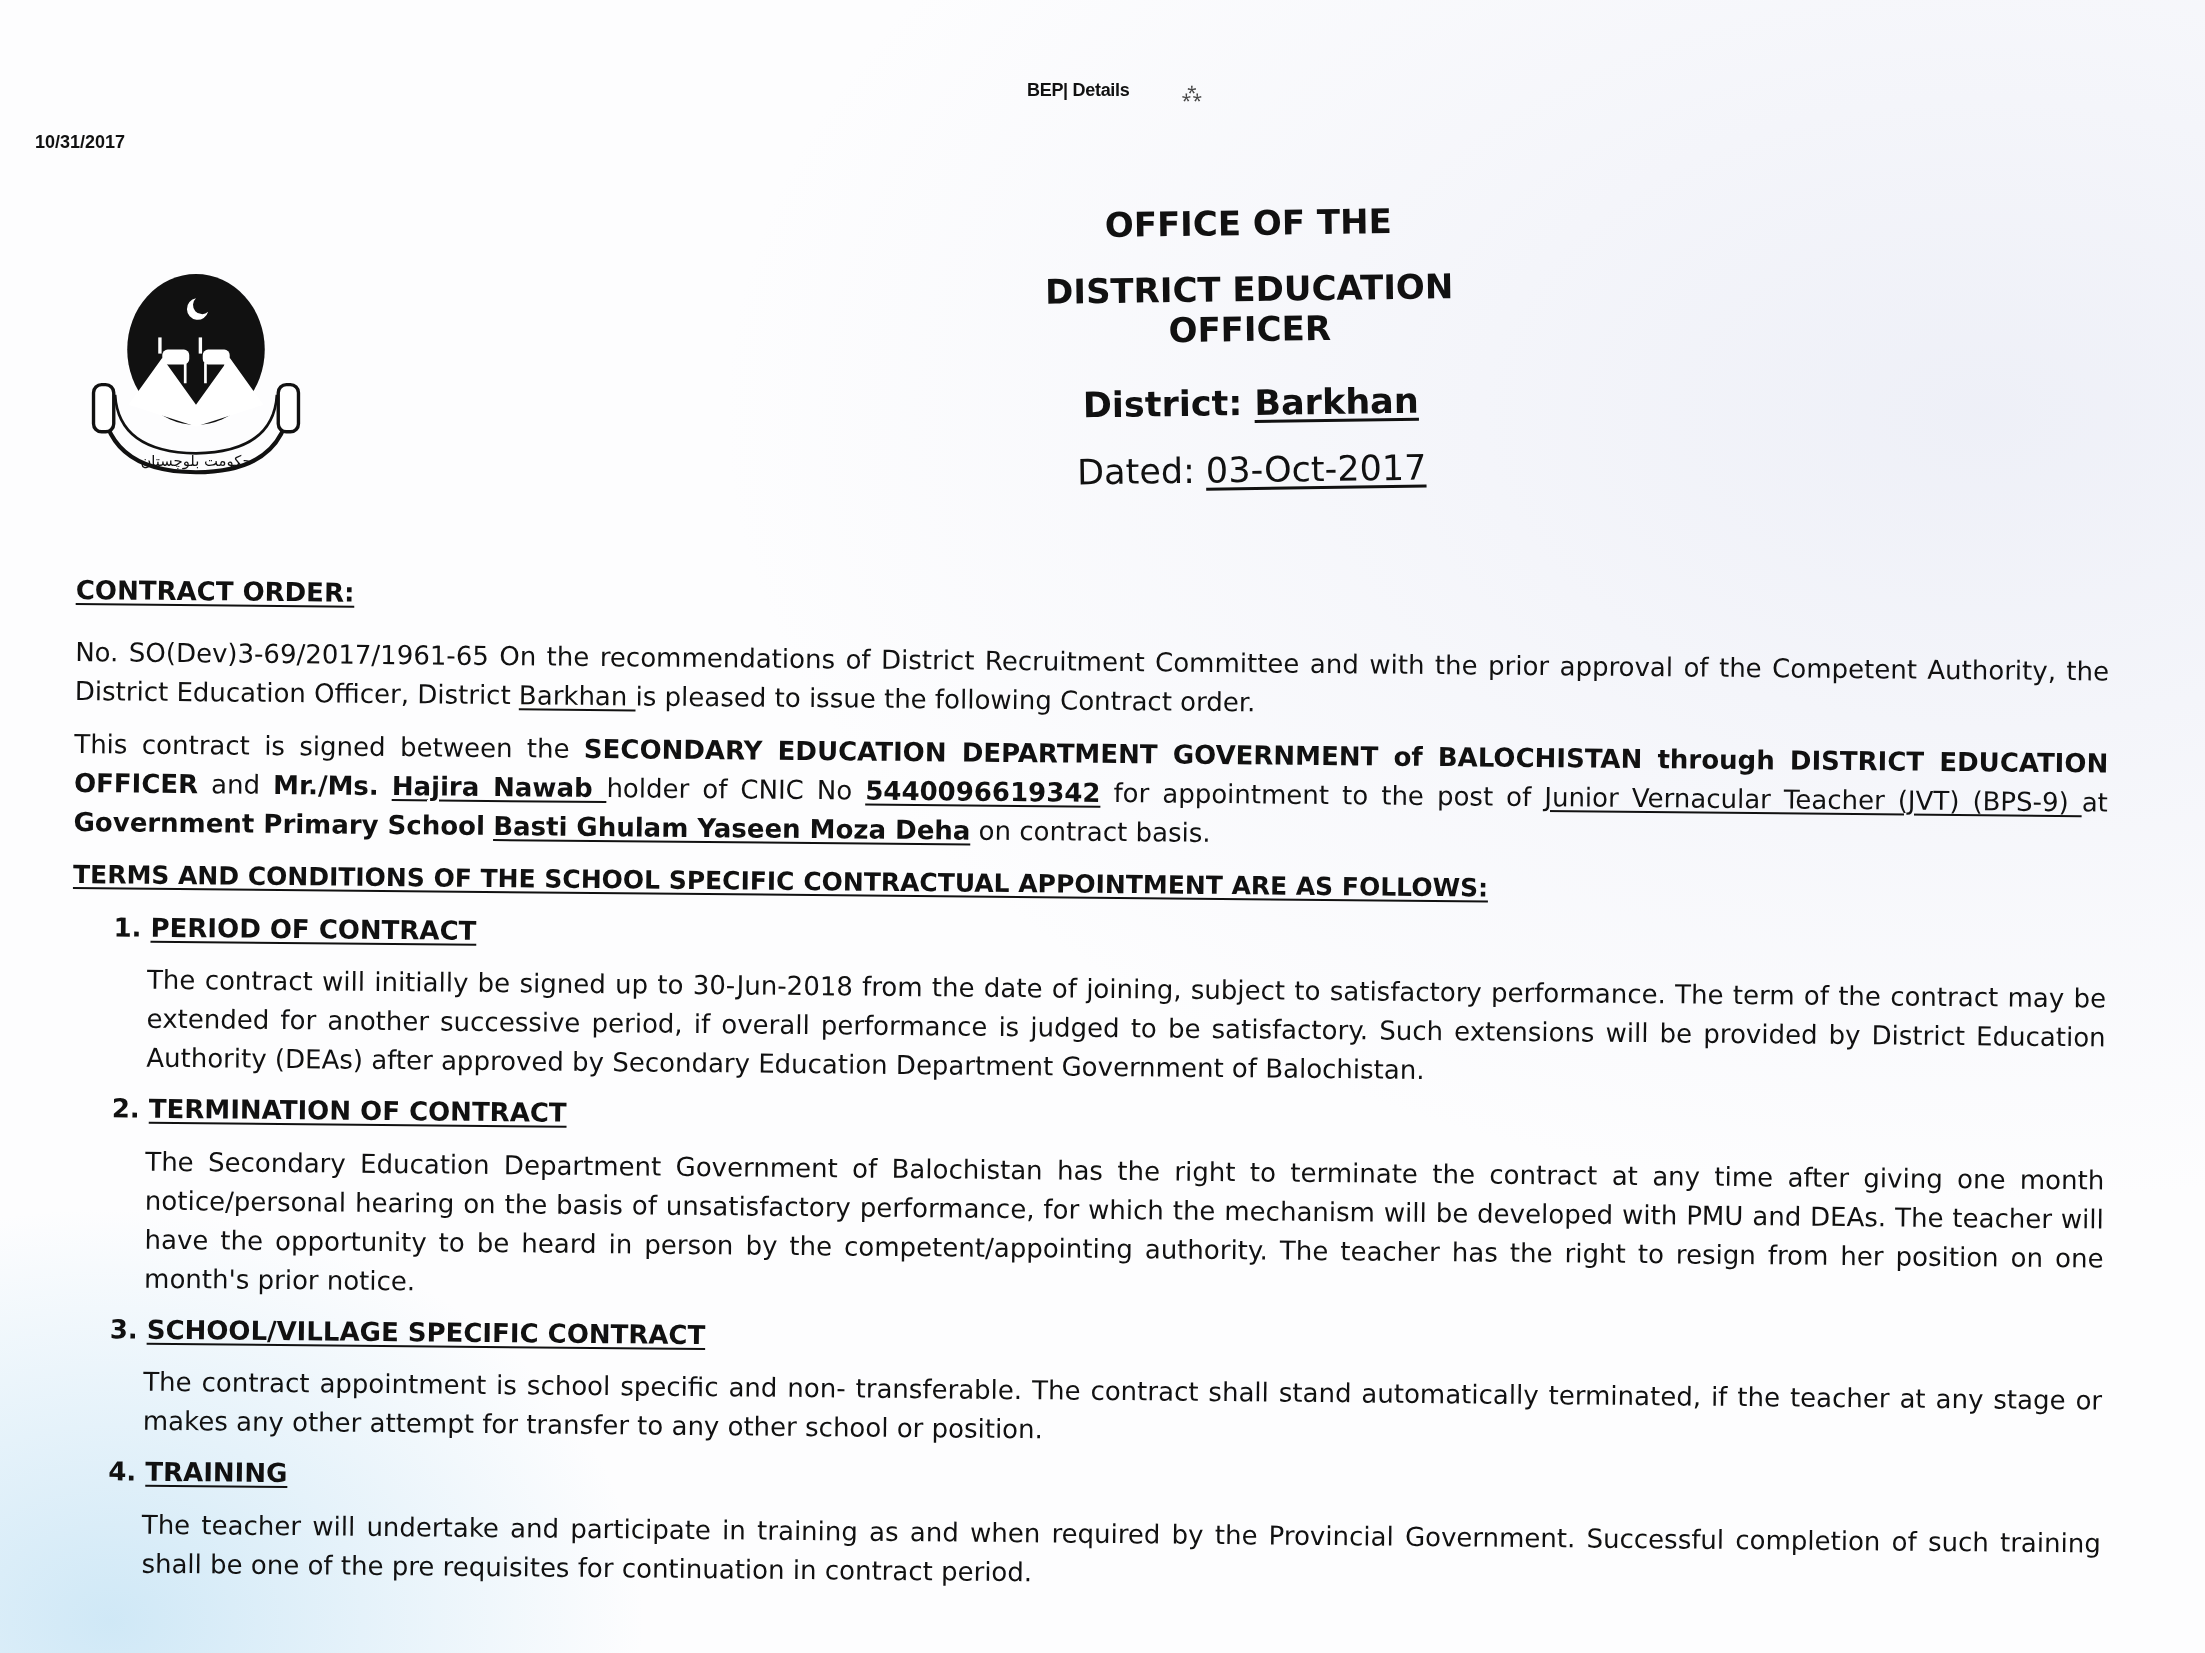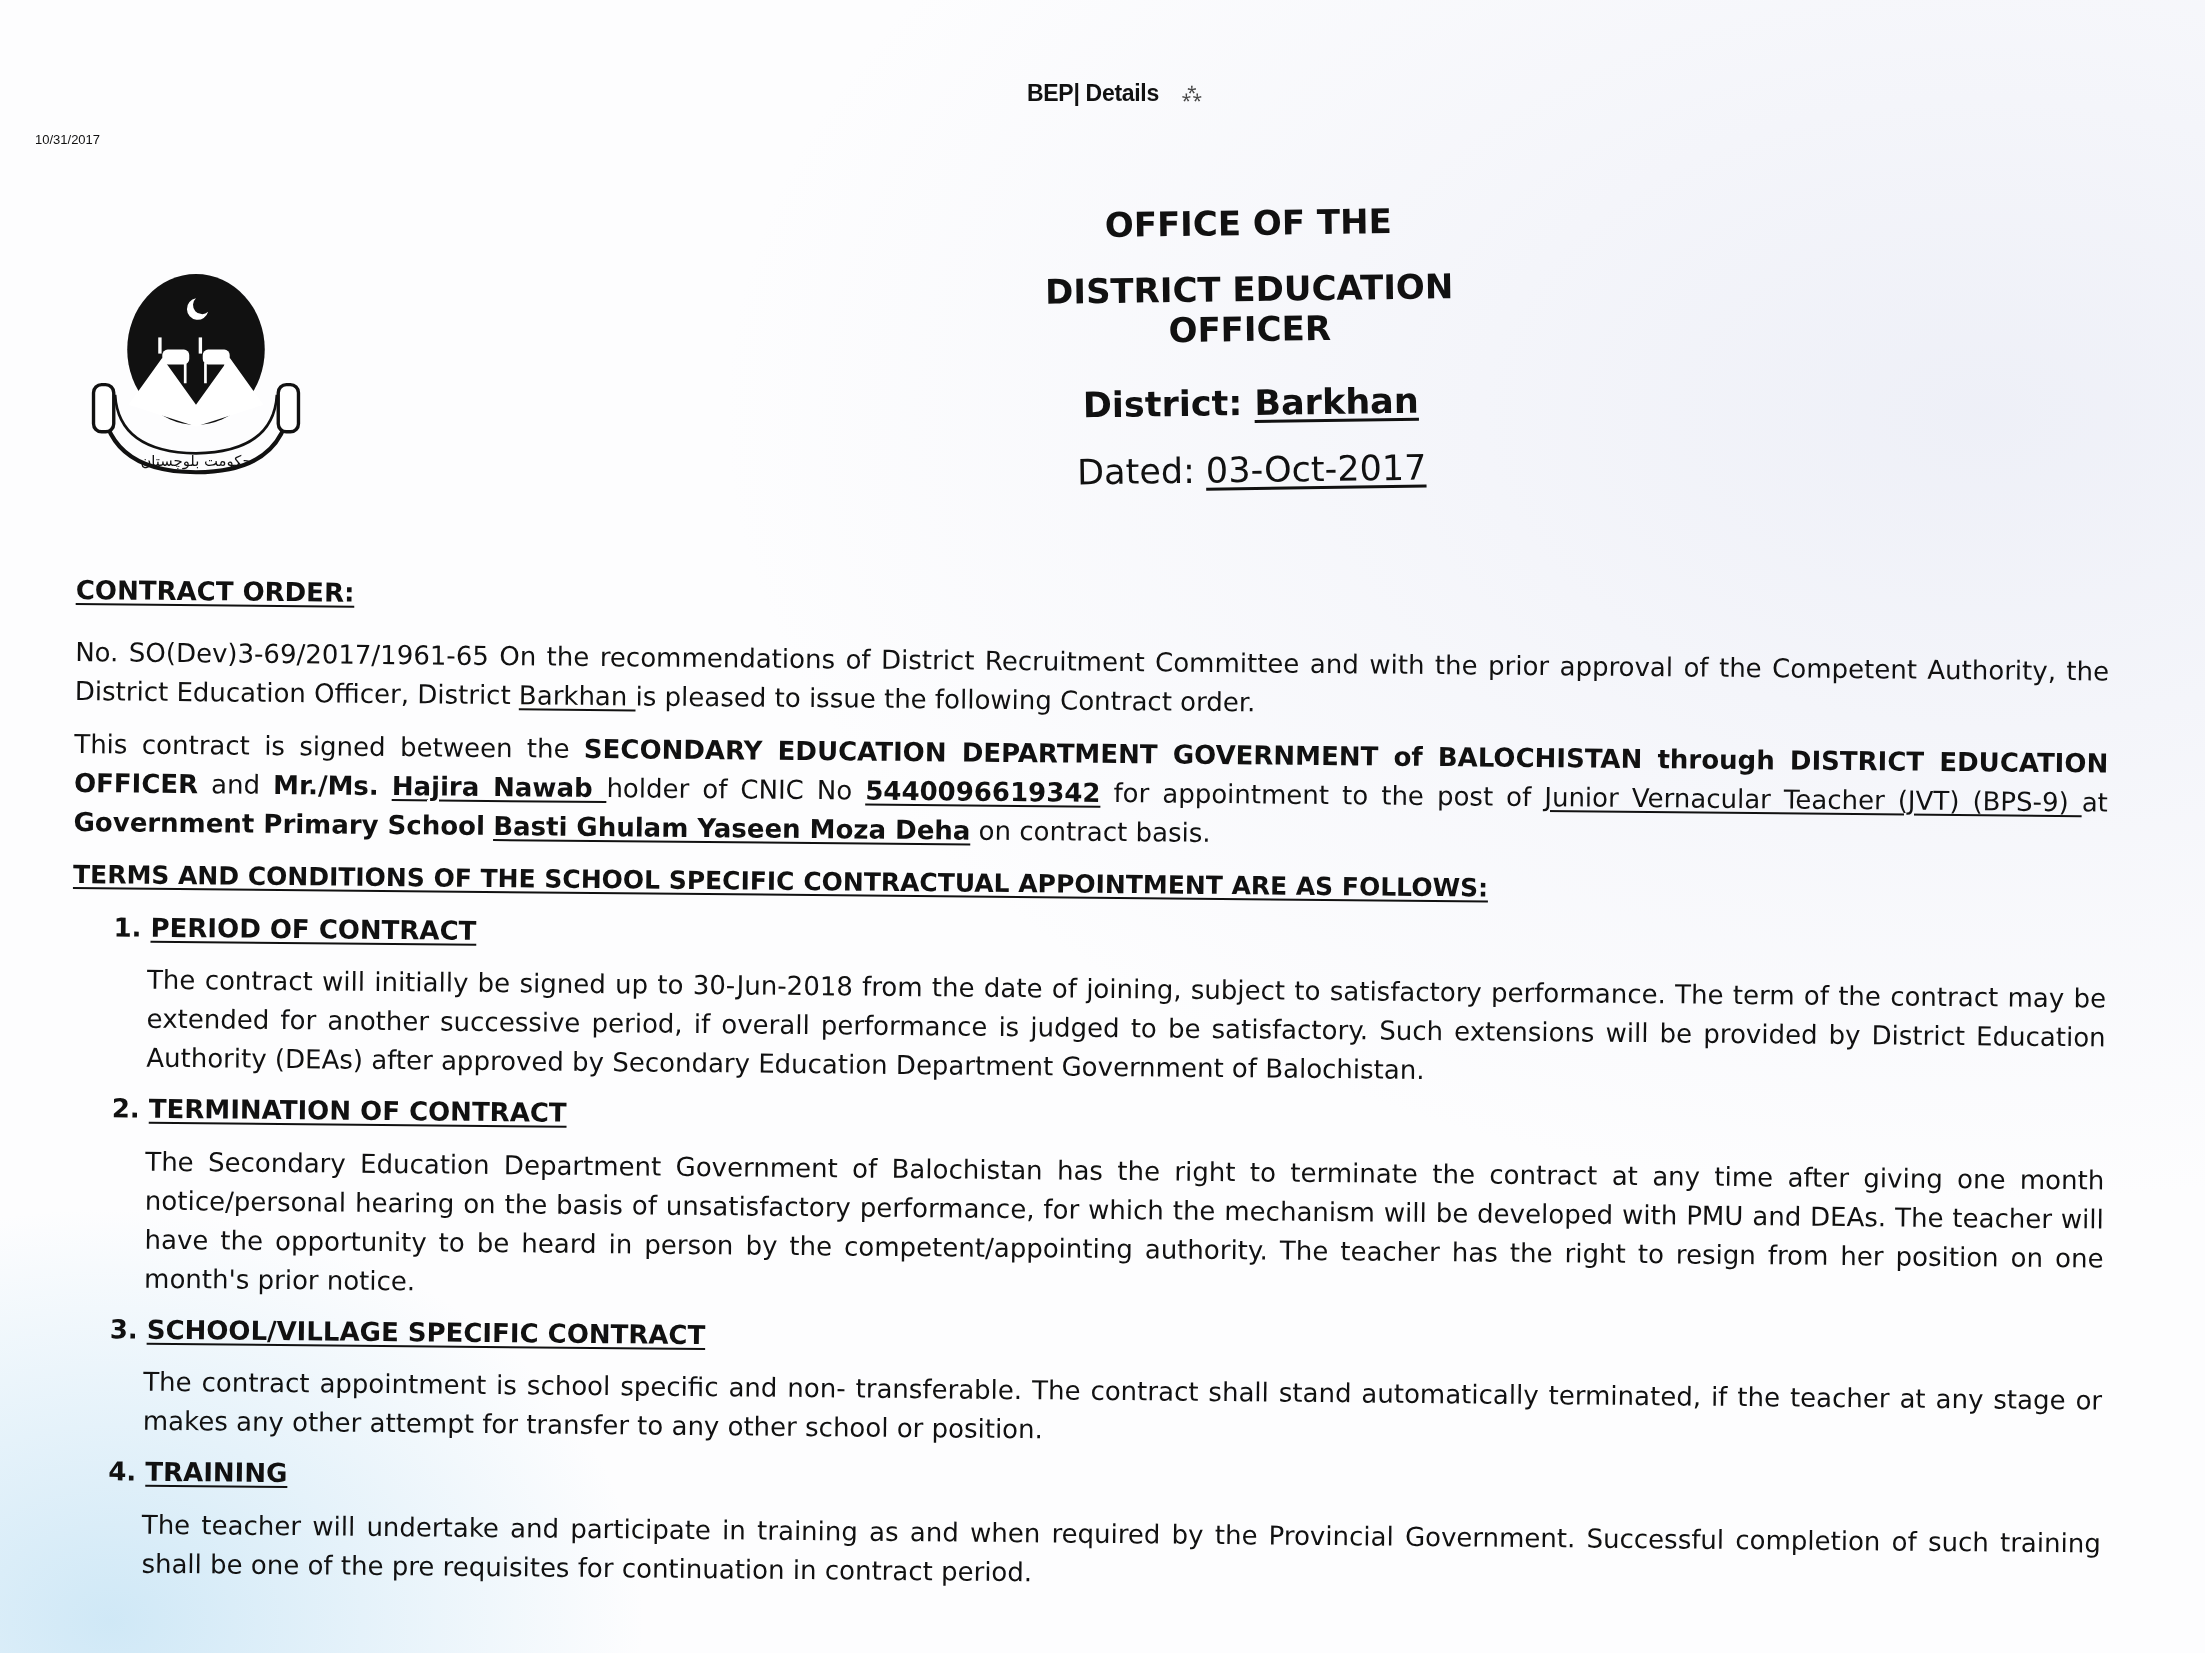--- a/index.html
+++ b/index.html
@@ -12,26 +12,26 @@
     }
     .page {
       position: absolute; inset: 0;
       background:
         radial-gradient(ellipse at 90% 25%, rgba(210,215,235,0.35), transparent 45%),
         radial-gradient(ellipse at 5% 98%, rgba(170,215,240,0.55), transparent 18%),
         #fdfdfe;
     }
     .print-header {
       position: absolute; top: 80px; left: 1027px;
-      font-size: 23px; font-weight: bold; letter-spacing: -0.3px;
+      font-size: 18px; font-weight: bold; letter-spacing: -0.3px;
     }
     .stamp-icon { position: absolute; top: 80px; left: 1182px; font-size: 17.6px; color: #444; }
     .print-date {
       position: absolute; top: 132px; left: 35px;
-      font-size: 13px; font-weight: normal;
+      font-size: 18px; font-weight: bold;
     }
     .emblem {
       position: absolute; top: 270px; left: 88px; width: 216px; height: 209px;
     }
     .office-block {
       position: absolute; top: 203px; left: 973px; width: 554px;
       text-align: center;
       font-family: "DejaVu Sans", sans-serif; font-weight: bold;
       transform: rotate(-0.8deg);
     }

